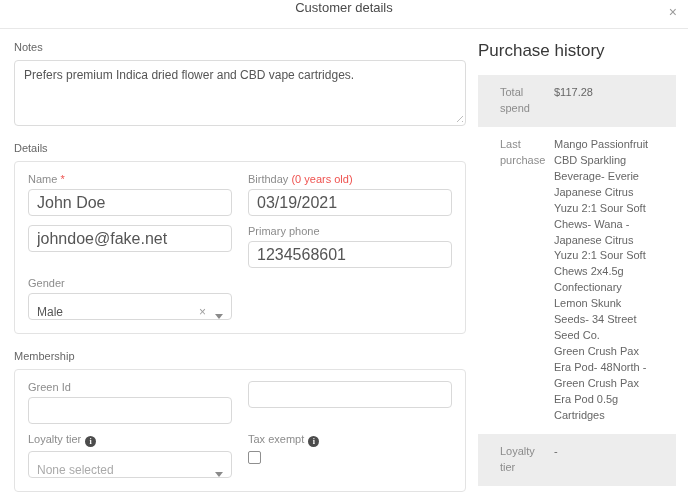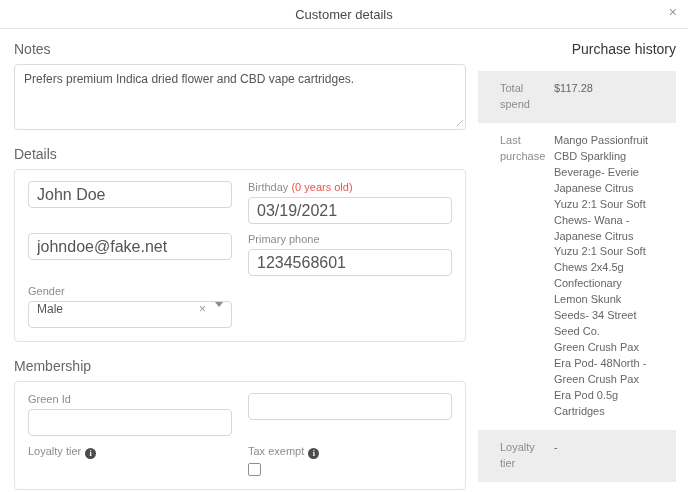--- a/index.html
+++ b/index.html
@@ -5,63 +5,63 @@
   * { box-sizing: border-box; margin: 0; padding: 0; }
   html,body { width:688px; height:492px; }
   body {
     font-family: "Liberation Sans", sans-serif;
     background:#fff; color:#555; overflow:hidden;
   }
   .modal { width:688px; height:492px; background:#fff; position:relative; }
 
   
   .modal-header{ height:29px; border-bottom:1px solid #e8e8e8; position:relative;
-    display:flex; align-items:center; justify-content:center; }
+    display:flex; align-items:flex-start; justify-content:center; }
   .modal-title{ font-size:13px; color:#4a4a4a; }
   .close-btn{ position:absolute; right:11px; top:5px; font-size:14px; color:#9a9a9a;
     cursor:pointer; line-height:1; }
 
   .body-wrap{ display:flex; }
 
   
   .left-col{ width:466px; padding:12px 0 0 14px; }
-  .section-heading{ font-size:14px; color:#666; margin-bottom:7px; }
+  .section-heading{ font-size:11px; color:#666; margin-bottom:7px; }
 
   .notes-wrap{ position:relative; margin-bottom:16px; }
   textarea.notes{ width:452px; height:66px; border:1px solid #dcdcdc; border-radius:4px;
     padding:7px 9px; font-family:"Liberation Sans",sans-serif; font-size:12px; color:#555;
     resize:none; outline:none; display:block; }
   .grip{ position:absolute; right:3px; bottom:4px; width:9px; height:9px; pointer-events:none;
     background:repeating-linear-gradient(135deg,#bdbdbd 0 1px,transparent 1px 4px);
     clip-path:polygon(100% 0,100% 100%,0 100%); }
 
   .box{ width:452px; border:1px solid #e3e3e3; border-radius:4px; padding:11px 13px 13px 13px;
     margin-bottom:16px; }
   .grid2{ display:grid; grid-template-columns:1fr 1fr; column-gap:16px; row-gap:9px; }
   .field-label{ font-size:11px; color:#8c8c8c; margin-bottom:4px; display:block; }
   .req{ color:#ef5350; }
   .red-note{ color:#ef5350; }
   input.text-input{ width:100%; height:27px; border:1px solid #d9d9d9; border-radius:4px;
     padding:0 8px; font-family:"Liberation Sans",sans-serif; font-size:16px; color:#555; outline:none; }
   .select-box{ height:27px; border:1px solid #d9d9d9; border-radius:4px; display:flex;
-    align-items:flex-start; padding:0 8px; font-size:12px; color:#555; cursor:pointer; }
+    align-items:flex-end; padding:0 8px; font-size:12px; color:#555; cursor:pointer; }
   .select-box .flex-fill{ flex:1; }
   .clear-x{ color:#9e9e9e; font-size:12px; margin-right:9px; cursor:pointer; }
   .caret{ width:0; height:0; border-left:4px solid transparent; border-right:4px solid transparent;
     border-top:5px solid #8a8a8a; }
   .placeholder-text{ color:#aaa; }
   .info-icon{ display:inline-flex; align-items:center; justify-content:center; width:11px; height:11px;
     border-radius:50%; background:#4c4c4c; color:#fff; font-size:8px; font-weight:bold;
     vertical-align:-1px; margin-left:4px; font-family:"Liberation Serif",serif; }
   .checkbox{ width:13px; height:13px; border:1.5px solid #8f8f8f; border-radius:2px; margin-top:2px;
     cursor:pointer; background:#fff; }
 
   
   .right-col{ width:198px; margin-left:12px; padding-top:12px; }
-  .right-heading{ font-size:14px; color:#383838; margin-bottom:14px;text-align:right; }
+  .right-heading{ font-size:17px; color:#383838; margin-bottom:14px; }
   .ph-table{ margin-bottom:12px; }
   .ph-row{ display:flex; padding:10px 22px; column-gap:7px; font-size:11px; }
   .ph-row.gray{ background:#ededed; }
   .ph-label{ width:47px; flex:none; color:#8c8c8c; line-height:1.45; }
   .ph-value{ flex:1; color:#666; line-height:1.45; }
   .ph-line{ color:#666; }
 </style>
 </head>
 <body>
 
@@ -79,20 +79,21 @@
       <div class="section-heading">Notes</div>
       <div class="notes-wrap">
         <textarea class="notes" style="">Prefers premium Indica dried flower and CBD vape cartridges.</textarea>
         <span class="grip"></span>
       </div>
 
       <div class="section-heading">Details</div>
       <div class="box">
         <div class="grid2">
           <div>
+            <span class="field-label"><span>Name</span> <span class="req">*</span></span>
             <input class="text-input" value="John Doe" style="">
           </div>
           <div>
             <span class="field-label"><span>Birthday</span> <span class="red-note">(0 years old)</span></span>
             <input class="text-input" value="03/19/2021" style="">
           </div>
           <div>
             <input class="text-input" value="johndoe@fake.net" style="">
           </div>
           <div>
@@ -115,20 +116,24 @@
         <div class="grid2">
           <div>
             <span class="field-label">Green Id</span>
             <input class="text-input" value="" style="">
           </div>
           <div>
             <input class="text-input" value="" style="">
           </div>
           <div>
             <span class="field-label"><span>Loyalty tier</span><span class="info-icon">i</span></span>
+            <div class="select-box">
+              <span class="flex-fill placeholder-text">None selected</span>
+              <span class="caret"></span>
+            </div>
           </div>
           <div>
             <span class="field-label"><span>Tax exempt</span><span class="info-icon">i</span></span>
             <div class="checkbox"></div>
           </div>
         </div>
       </div>
 
     </div>
 

